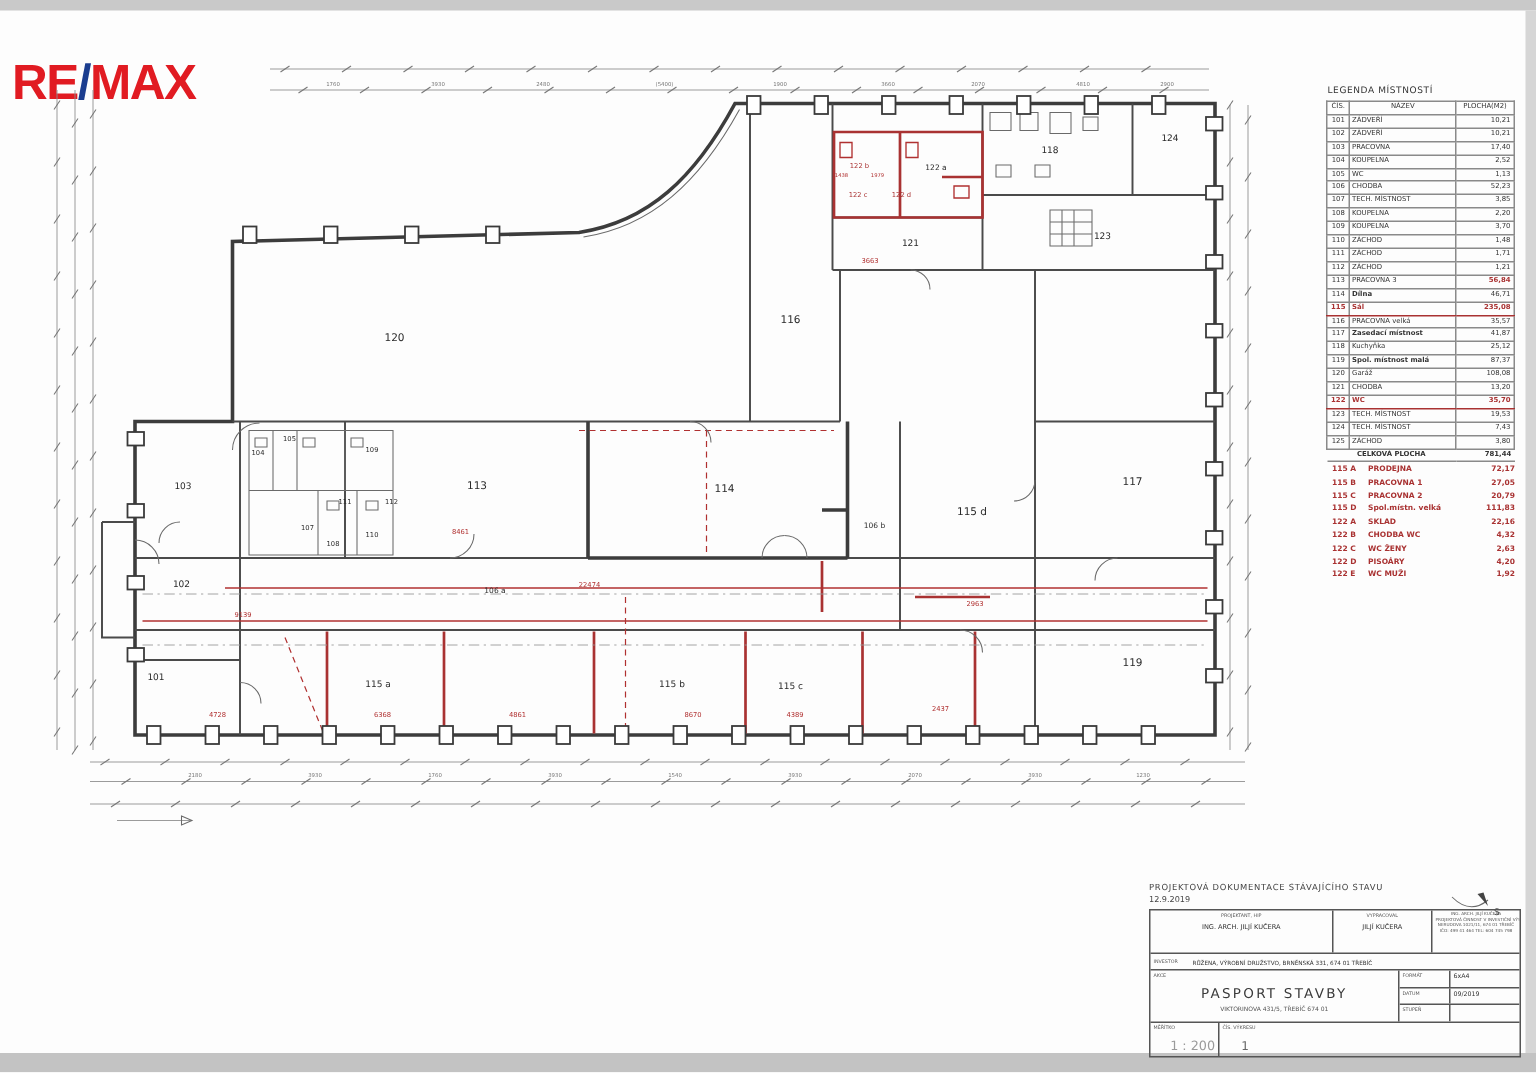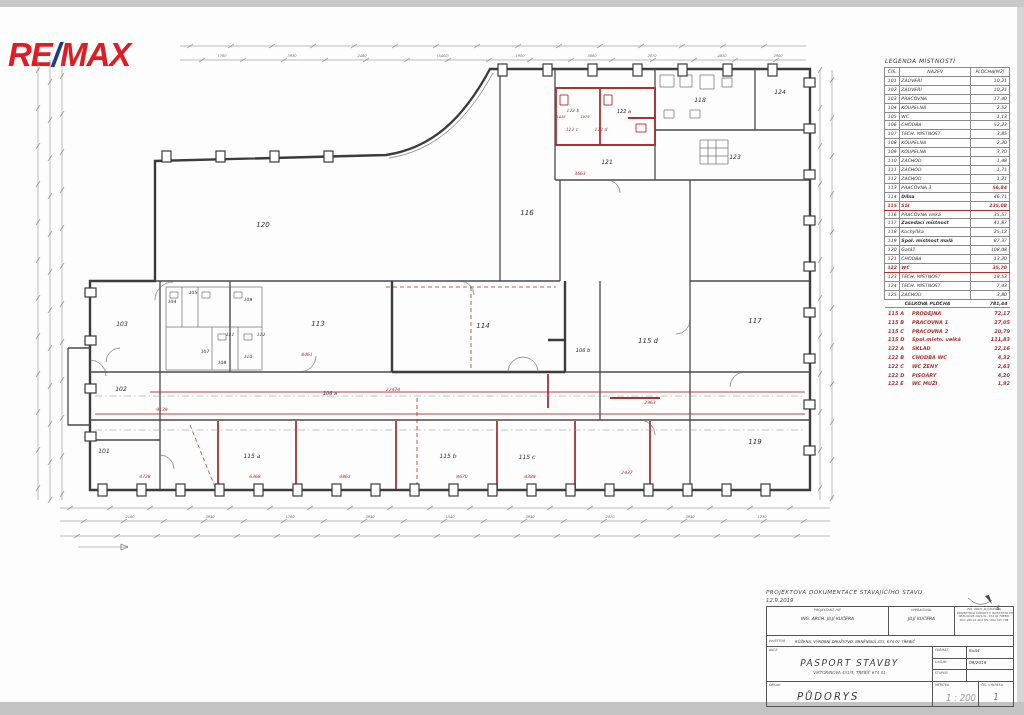--- a/index.html
+++ b/index.html
@@ -1,17 +1,17 @@
 <!DOCTYPE html>
 <html><head>
 <meta charset="utf-8">
 <style>
   html,body{margin:0;padding:0;background:#ffffff;}
   #stage{position:relative;width:1024px;height:715px;background:#fdfdfd;overflow:hidden;
-         font-family:"DejaVu Sans", sans-serif;color:#222;font-style:italic;}
+         font-family:"DejaVu Sans", sans-serif;color:#222;}
   .edge-top{position:absolute;left:0;top:0;width:1024px;height:7px;background:#c9c9c9;}
   .edge-bottom{position:absolute;left:0;top:702px;width:1024px;height:13px;background:#c3c3c3;}
   .edge-right{position:absolute;left:1017px;top:7px;width:7px;height:695px;background:#d6d6d6;}
 
   
   #logo{position:absolute;left:8px;top:36px;font-weight:800;font-size:33px;letter-spacing:-1px;
         font-family:"Liberation Sans",sans-serif;}
   #logo .red{color:#e11b22;} #logo .blue{color:#1b3d8f;}
 
   
@@ -691,24 +691,20 @@
             <div class="mlab">DATUM</div>
             <div class="mval">09/2019</div>
           </div>
           <div class="mrow">
             <div class="mlab">STUPEŇ</div>
             <div class="mval"></div>
           </div>
         </div>
       </div>
       <div class="tbrow">
-        <div class="cell c-obsah">
-          <div class="lab">OBSAH</div>
-          <div class="big">PŮDORYS</div>
-        </div>
         <div class="cell c-mer">
           <div class="lab">MĚŘÍTKO</div>
           <div class="big">1 : 200</div>
         </div>
         <div class="cell c-cis">
           <div class="lab">ČÍS. VÝKRESU</div>
           <div class="big">1</div>
         </div>
       </div>
     </div>

